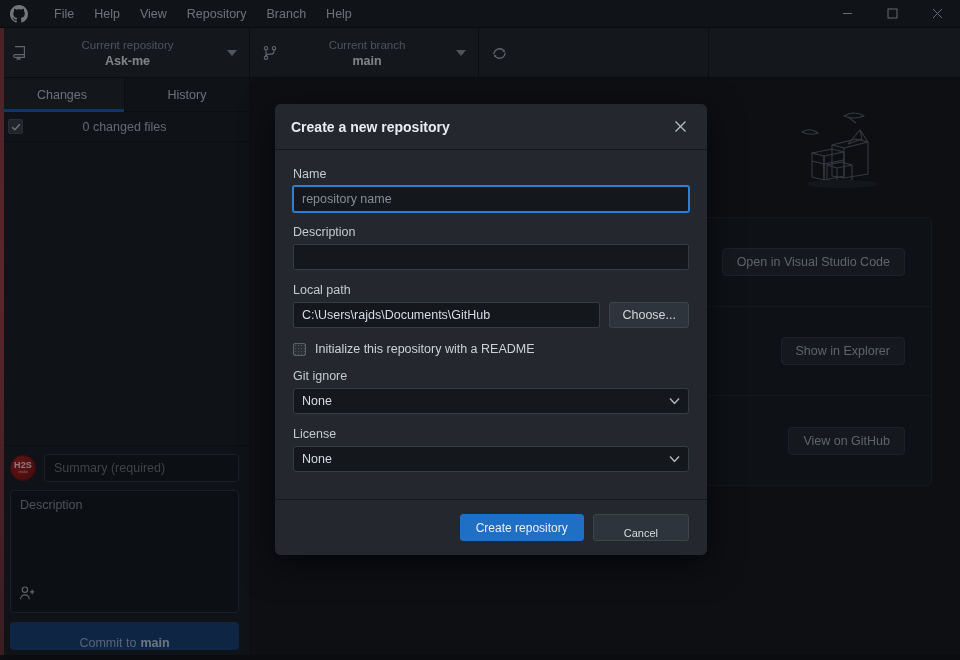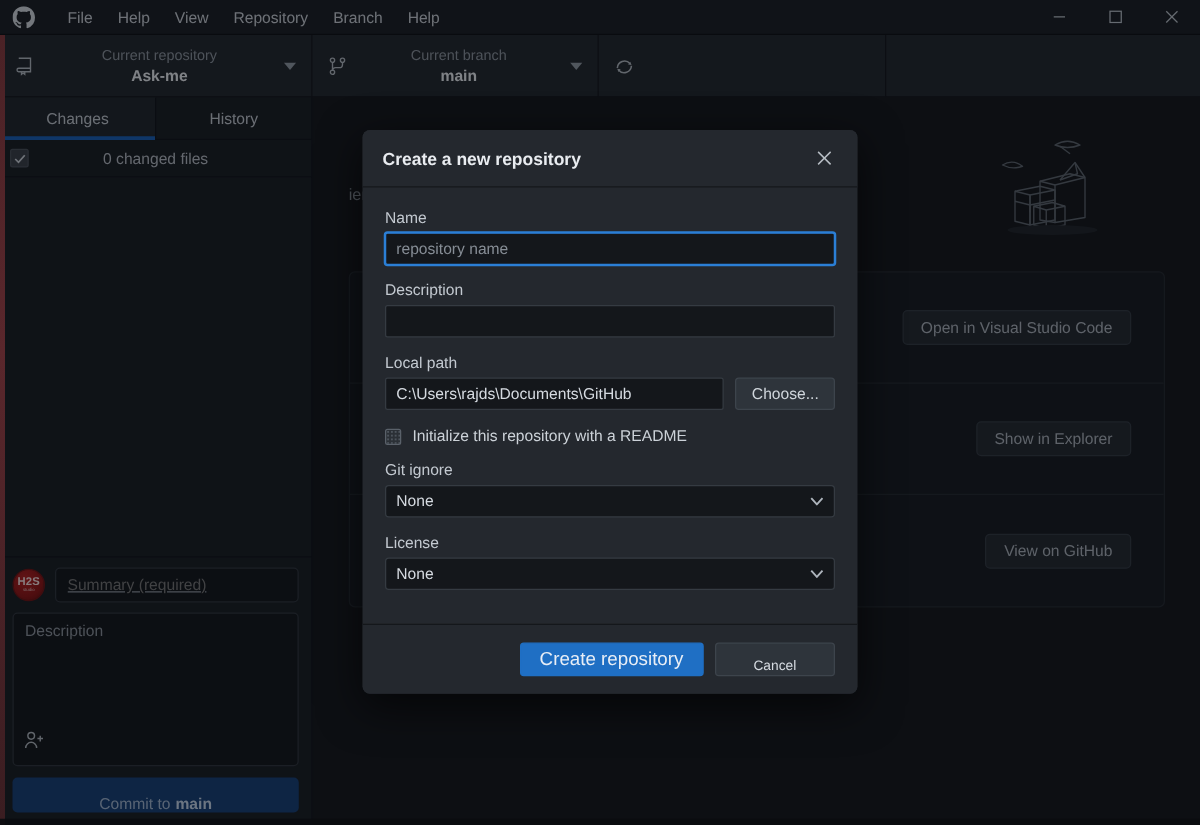--- a/index.html
+++ b/index.html
@@ -111,21 +111,20 @@
     border: 1px solid #6e1414;
     display: flex; flex-direction: column; align-items: center; justify-content: center;
     overflow: hidden;
   }
   .avatar-main { color: #f3dcdc; font-size: 9px; font-weight: bold; line-height: 9px; letter-spacing: .2px; }
   .avatar-sub { color: #e2b9b9; font-size: 3.5px; line-height: 5px; }
   .inp {
     background: #15181c; border: 1px solid #30363d; border-radius: 4px;
     color: #8a9199; font-size: 12.5px; padding: 6px 9px; width: 100%;
     font-family: "Liberation Sans", sans-serif;
-    text-decoration: underline;
   }
   .desc-box {
     position: relative; background: #15181c; border: 1px solid #30363d;
     border-radius: 4px; height: 123px; padding: 7px 9px; margin-bottom: 9px;
   }
   .desc-ph { color: #8a9199; font-size: 12.5px; }
   .coauth { position: absolute; left: 8px; bottom: 6px; color: #aeb4bb; }
   .commit-btn {
     width: 100%; height: 28px; border-radius: 4px; background: #194176;
     border: none; color: #9fb3cc; font-size: 12.5px;
@@ -156,21 +155,21 @@
     color: #a9b0b8; font-size: 12.5px; padding: 6px 14px;
     font-family: "Liberation Sans", sans-serif;
   }
 
   
   .overlay {
     position: absolute; left: 0; top: 0; width: 960px; height: 660px;
     background: rgba(3,5,8,0.45); z-index: 40;
   }
   .dialog {
-    position: absolute; left: 290px; top: 104px; width: 396px;
+    position: absolute; left: 275px; top: 104px; width: 432px;
     background: #24282e; border-radius: 6px;
     box-shadow: 0 10px 34px rgba(0,0,0,.62);
     z-index: 50; overflow: hidden;
   }
   .dlg-head {
     height: 46px; display: flex; align-items: center;
     padding: 0 16px; border-bottom: 1px solid #14171b; background: #24282e;
   }
   .dlg-title { color: #e9ecf0; font-size: 14px; font-weight: bold; flex: 1; }
   .dlg-close { color: #b7bdc4; width: 22px; height: 22px; display:flex; align-items:center; justify-content:center; }
@@ -211,21 +210,21 @@
   .sel-caret {
     position: absolute; right: 9px; top: 50%; transform: translateY(-50%);
     pointer-events: none; color: #aeb5bd;
   }
   .dlg-foot {
     border-top: 1px solid #14171b; padding: 14px 18px;
     display: flex; justify-content: flex-end; gap: 9px; background: #24282e;
   }
   .btn-primary {
     background: #1f6fc4; border: 1px solid #1f6fc4; border-radius: 3px;
-    color: #e8eef6; font-size: 15px; height: 27px; padding: 0 15px;
+    color: #e8eef6; font-size: 12px; height: 27px; padding: 0 15px;
     font-family: "Liberation Sans", sans-serif;
   }
   .btn-secondary {
     background: #2e343b; border: 1px solid #3d444c; border-radius: 3px;
     color: #d6dbe1; font-size: 11px; height: 27px; padding: 12px 30px;
     font-family: "Liberation Sans", sans-serif;
   }
   .bottom-fringe {
     position: absolute; left: 0; bottom: 0; width: 960px; height: 5px;
     background: #0a0c0f; z-index: 70; opacity: .9;

